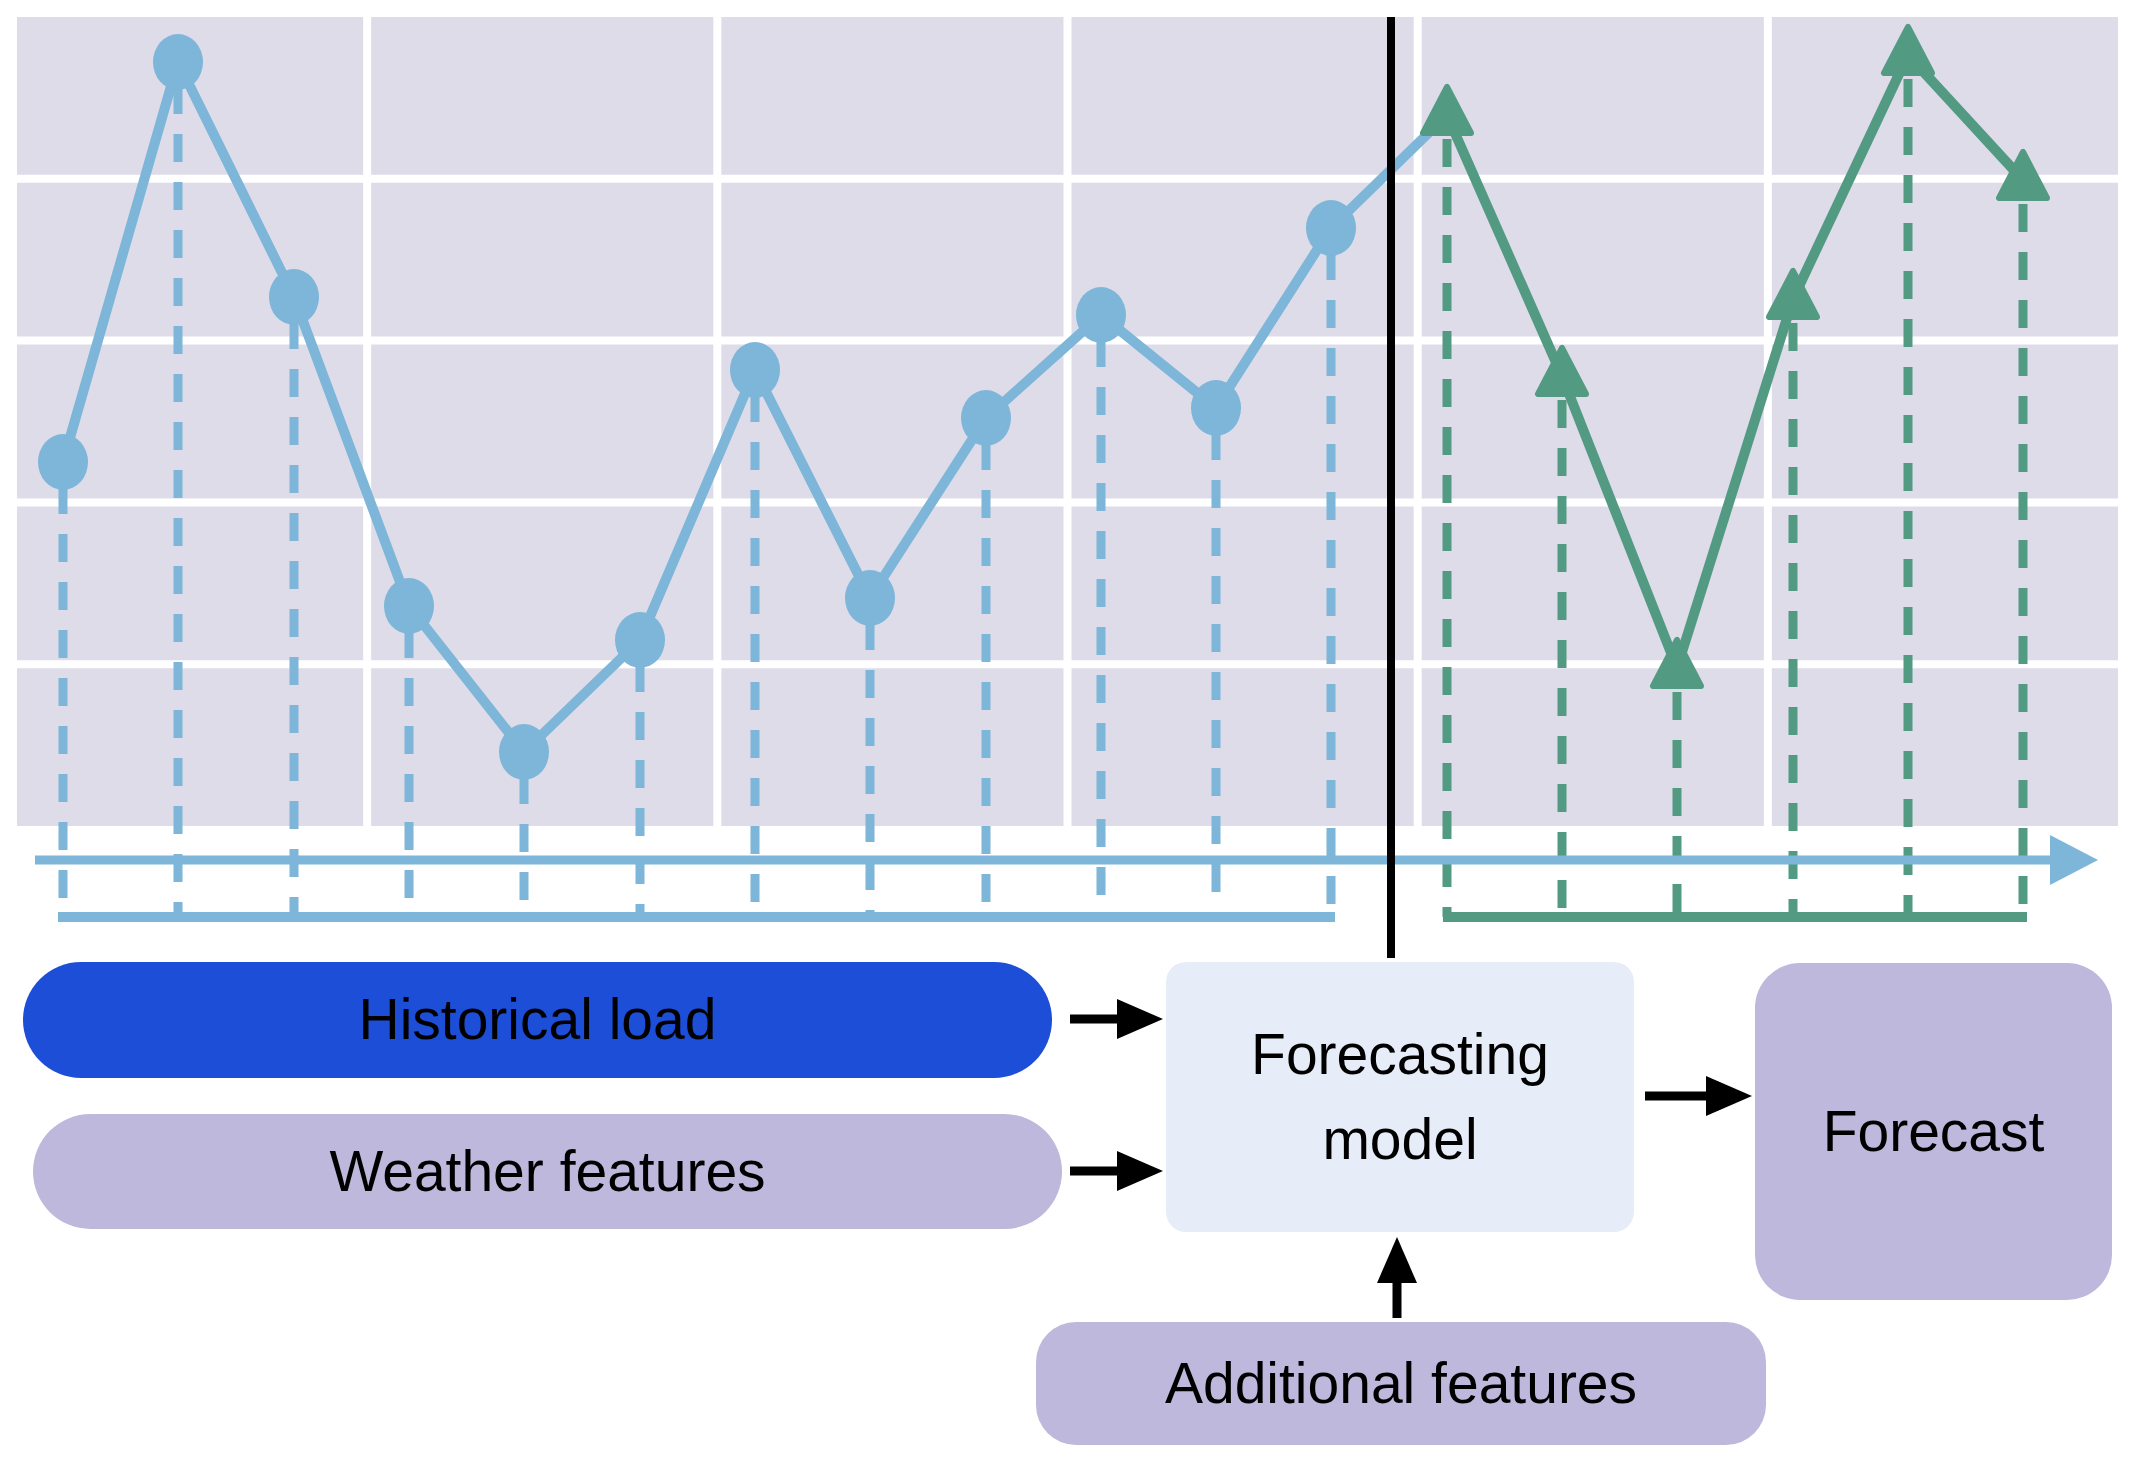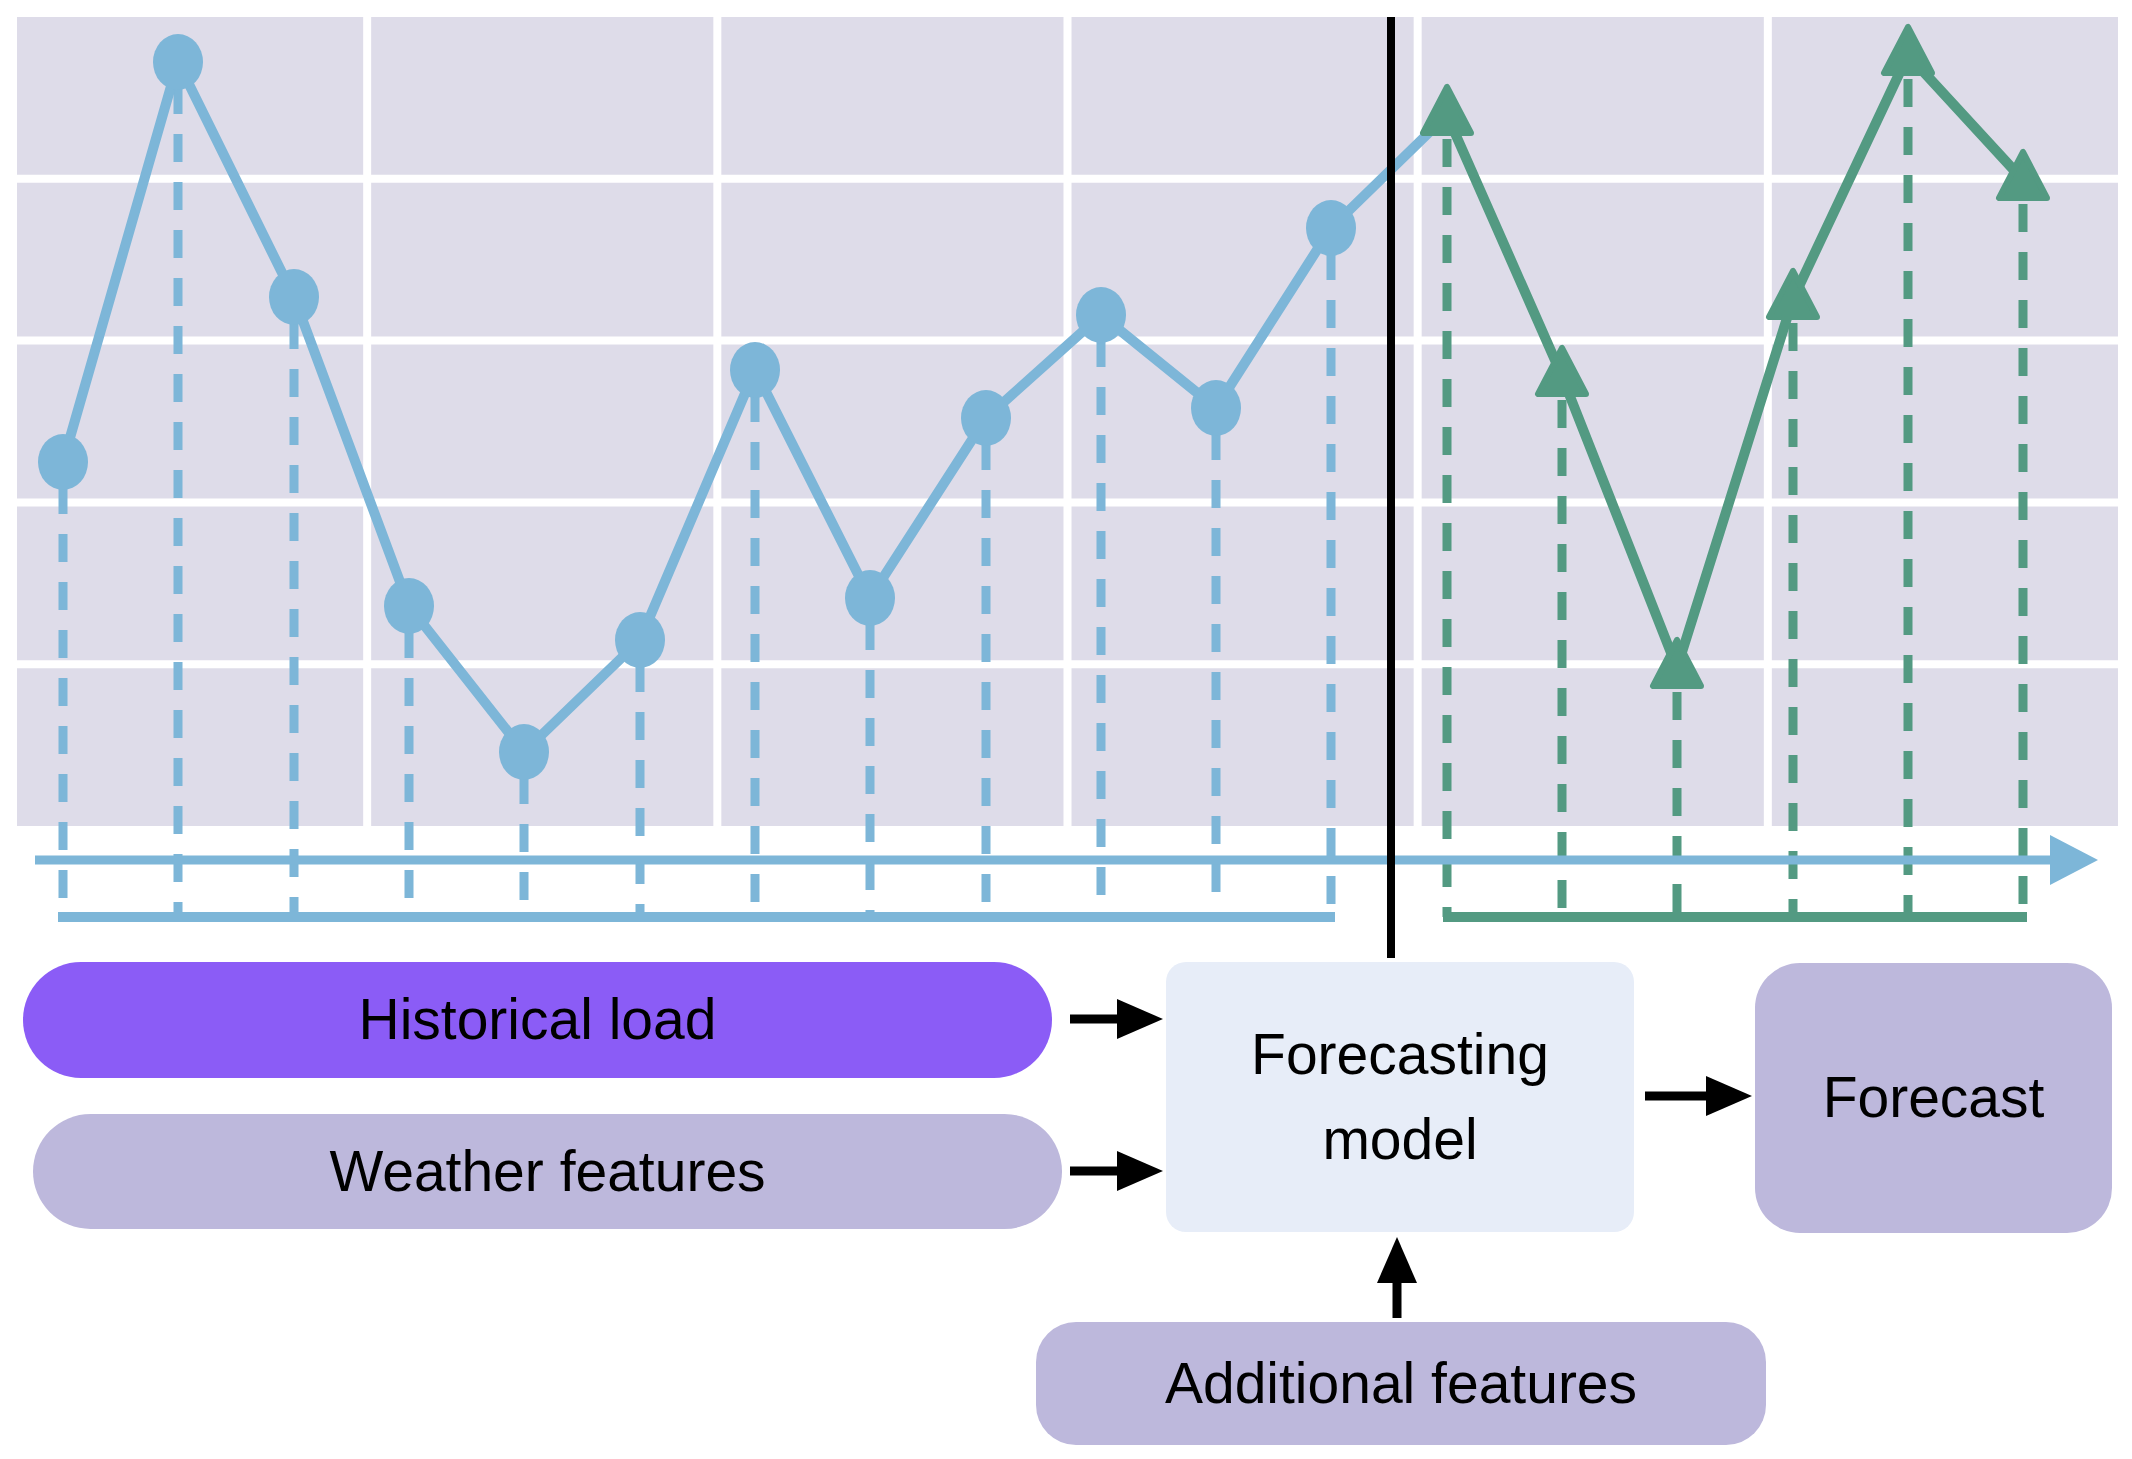--- a/index.html
+++ b/index.html
@@ -25,21 +25,21 @@
     text-align: center;
     color: #000000;
     font-size: 57px;
     line-height: 1.5;
     box-sizing: border-box;
   }
   .box .lines span { display: block; }
   .pill-historical  { left: 23px;   top: 962px;  width: 1029px; height: 116px; border-radius: 58px; }
   .pill-weather     { left: 33px;   top: 1114px; width: 1029px; height: 115px; border-radius: 58px; }
   .box-forecasting  { left: 1166px; top: 962px;  width: 468px;  height: 270px; border-radius: 20px; }
-  .box-results      { left: 1755px; top: 963px;  width: 357px;  height: 270px; border-radius: 45px; }
+  .box-results      { left: 1755px; top: 963px;  width: 357px;  height: 337px; border-radius: 45px; }
   .pill-additional  { left: 1036px; top: 1322px; width: 730px;  height: 123px; border-radius: 40px; }
 </style>
 </head>
 <body>
 
 <div class="figure">
 
   <svg id="diagram-svg" viewBox="0 0 2132 1459" xmlns="http://www.w3.org/2000/svg">
       <rect x="17" y="17" width="2101" height="809" fill="#dedce9"></rect>
       <line x1="367.1666666666667" y1="17" x2="367.1666666666667" y2="826" stroke="#ffffff" stroke-width="8"></line>
@@ -97,21 +97,21 @@
       <line x1="1070" y1="1019" x2="1125" y2="1019" stroke="#000000" stroke-width="9"></line>
       <polygon points="1163,1019 1117,999 1117,1039" fill="#000000"></polygon>
       <line x1="1070" y1="1171" x2="1125" y2="1171" stroke="#000000" stroke-width="9"></line>
       <polygon points="1163,1171 1117,1151 1117,1191" fill="#000000"></polygon>
       <line x1="1645" y1="1096" x2="1714" y2="1096" stroke="#000000" stroke-width="9"></line>
       <polygon points="1752,1096 1706,1076 1706,1116" fill="#000000"></polygon>
       <line x1="1397" y1="1318" x2="1397" y2="1275" stroke="#000000" stroke-width="9"></line>
       <polygon points="1397,1237 1377,1283 1417,1283" fill="#000000"></polygon>
     </svg>
 
-  <div class="box pill-historical" style="background: #8b5cf6;">
+  <div class="box pill-historical" style="background: #1d4ed8;">
     <span>Historical load</span>
   </div>
 
   <div class="box pill-weather" style="background: rgb(189, 184, 220);">
     <span>Weather features</span>
   </div>
 
   <div class="box box-forecasting" style="background: rgb(231, 237, 248);">
     <div class="lines">
       <span>Forecasting</span>

